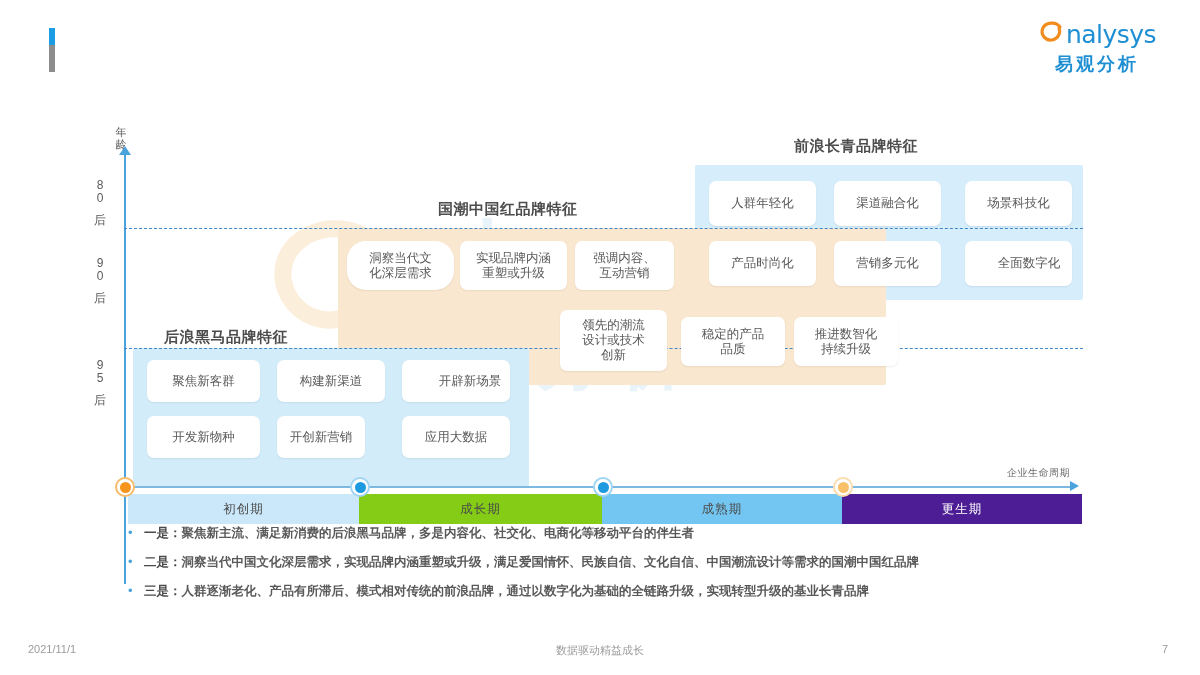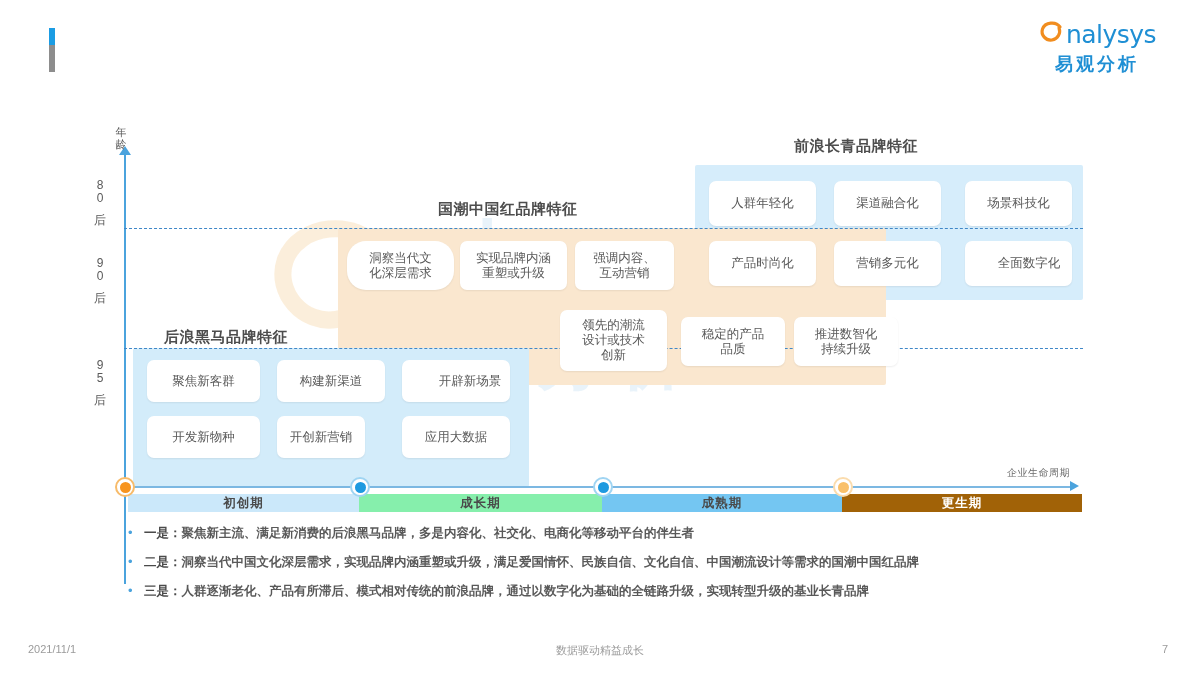--- a/index.html
+++ b/index.html
@@ -107,23 +107,23 @@
   .card {
     position: absolute; background: #ffffff; border-radius: 7px;
     display: flex; align-items: center; justify-content: center; text-align: center;
     font-size: 12.5px; color: #595959; line-height: 15px;
     box-shadow: 0 1px 2px rgba(0,0,0,0.07);
     padding: 2px 4px;
   }
 
   
   .tl-bar {
-    position: absolute; top: 398px; height: 18px;
+    position: absolute; top: 398px; height: 30px;
     display: flex; align-items: center; justify-content: center;
-    font-size: 12.5px; font-weight: bold; color: #4a4a4a;
+    font-size: 12.5px; font-weight: normal; color: #4a4a4a;
     letter-spacing: 1px;
   }
   .tl-dot {
     position: absolute; border-radius: 50%; background: #ffffff;
     display: flex; align-items: center; justify-content: center;
   }
   .tl-dot-inner { border-radius: 50%; }
 
   
   .bullets { position: absolute; left: 128px; top: 525px; width: 980px; }
@@ -258,27 +258,27 @@
   <div class="card" style="left:277px; top:320px; width:88px; height:42px;">
     <span>开创新营销</span>
   </div>
   <div class="card" style="left:402px; top:320px; width:108px; height:42px;">
     <span>应用大数据</span>
   </div>
 
   <div class="tl-bar" style="left:128px; width:231px; background:#cbe8fa;">
     <span>初创期</span>
   </div>
-  <div class="tl-bar" style="left:359px; width:243px; background:#86efac;">
+  <div class="tl-bar" style="left:359px; width:243px; background:#84cc16;">
     <span>成长期</span>
   </div>
   <div class="tl-bar" style="left:602px; width:240px; background:#74c6f2;">
     <span>成熟期</span>
   </div>
-  <div class="tl-bar" style="left:842px; width:240px; background:#a16207; color:#ffffff;">
+  <div class="tl-bar" style="left:842px; width:240px; background:#4c1d95; color:#ffffff;">
     <span>更生期</span>
   </div>
 
   <div class="tl-dot" style="left:115px; top:381px; width:20px; height:20px; border:2px solid #f7bb6a;">
     <span class="tl-dot-inner" style="width:11px; height:11px; background:#f7941e;"></span>
   </div>
   <div class="tl-dot" style="left:350px; top:381px; width:20px; height:20px; border:2px solid #9fd4f2;">
     <span class="tl-dot-inner" style="width:11px; height:11px; background:#1e9ae0;"></span>
   </div>
   <div class="tl-dot" style="left:593px; top:381px; width:20px; height:20px; border:2px solid #9fd4f2;">

